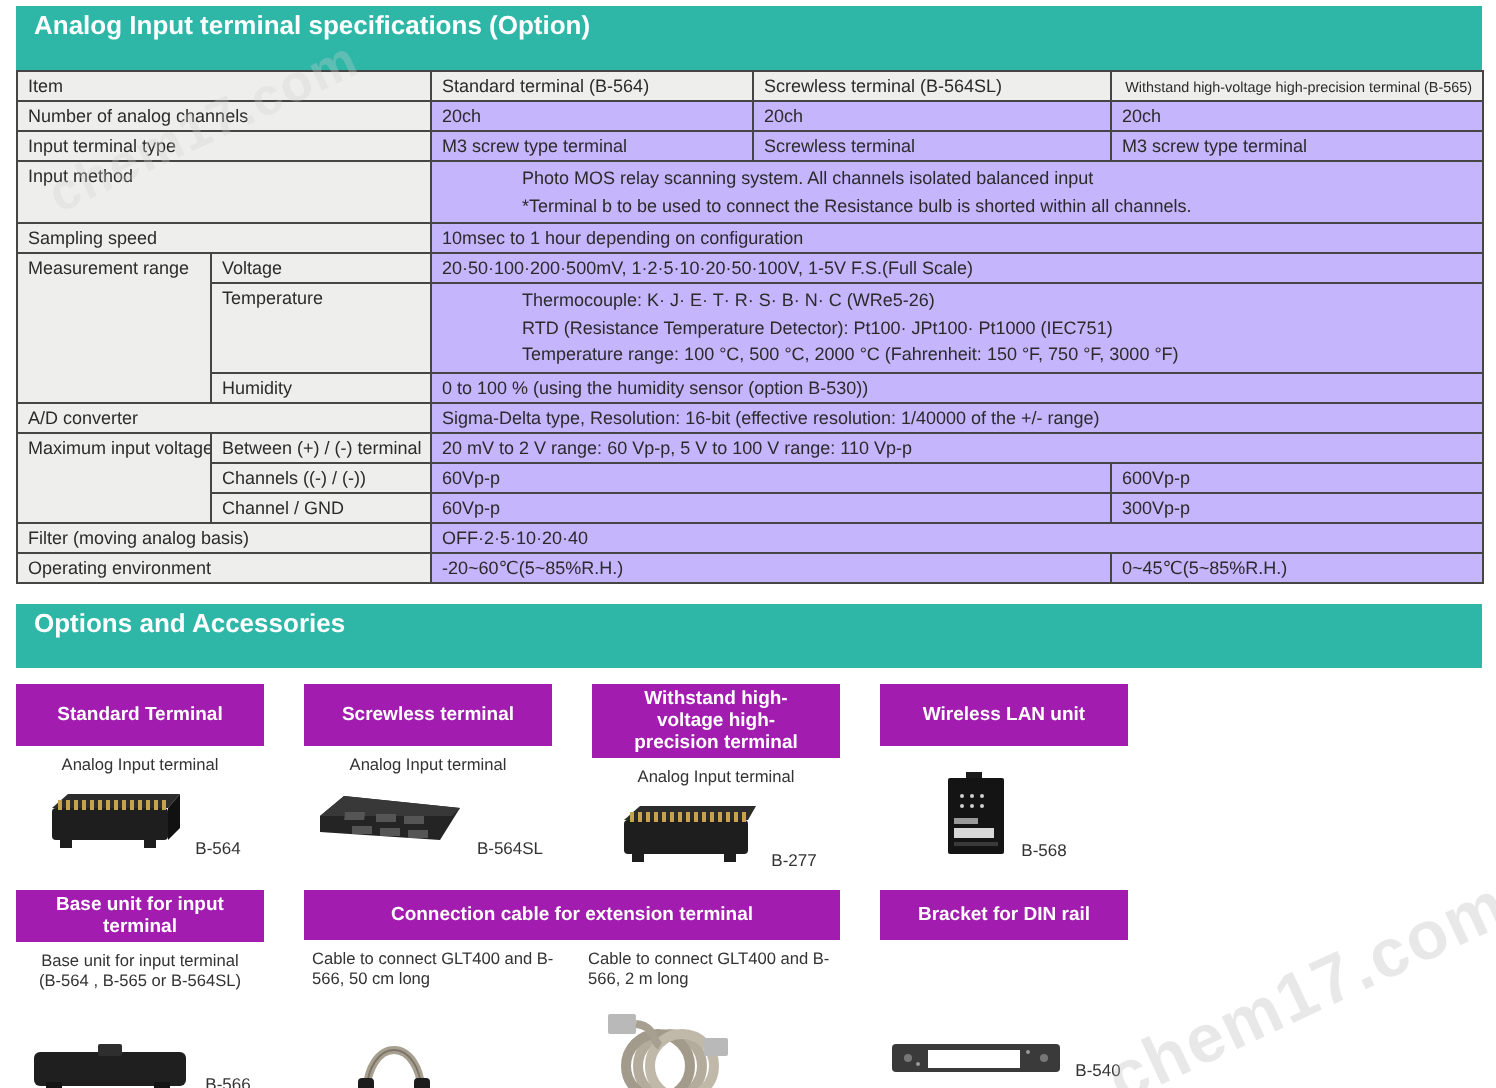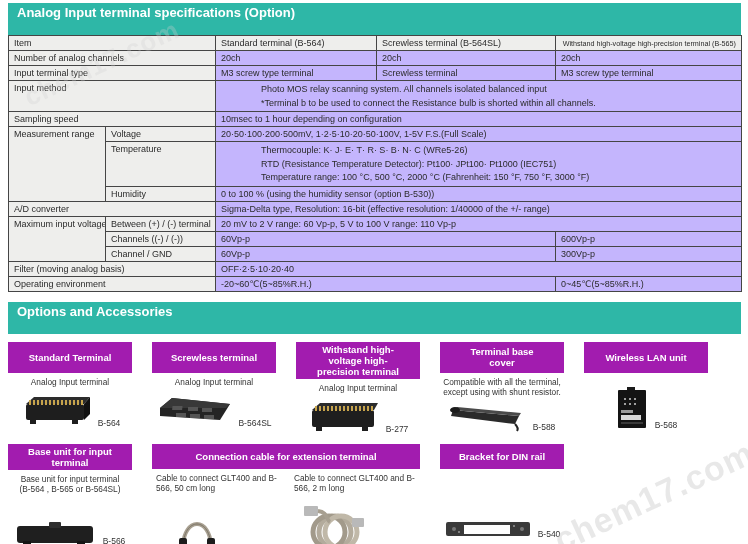--- a/index.html
+++ b/index.html
@@ -222,35 +222,20 @@
                 <rect x="63" y="8" width="2" height="5"></rect>
               </g>
             <rect x="8" y="29" width="6" height="4" fill="#1e1e1e"></rect>
               <rect x="54" y="29" width="6" height="4" fill="#1e1e1e"></rect>
           </svg>
         </span>
         <span class="model">B-277</span>
       </div>
     </div>
 
-    <div class="card">
-      <div class="card-head">Terminal base cover</div>
-      <div class="card-sub">Compatible with all the terminal, except using with shunt resistor.</div>
-      <div class="img-row" style="min-height:32px">
-        <span>
-          <svg width="78" height="30" viewBox="0 0 78 30">
-            <polygon points="4,8 70,14 66,22 2,14" fill="#2a2a2a"></polygon>
-            <polygon points="4,8 70,14 72,11 8,5" fill="#4a4a4a"></polygon>
-            <ellipse cx="6" cy="8" rx="5" ry="3" fill="#1c1c1c"></ellipse>
-            <path d="M66,22 q4,4 2,7" stroke="#222" stroke-width="2" fill="none"></path>
-          </svg>
-        </span>
-        <span class="model">B-588</span>
-      </div>
-    </div>
 
     <div class="card">
       <div class="card-head">Wireless LAN unit</div>
       <div class="img-row" style="min-height:56px">
         <span>
           <svg width="34" height="44" viewBox="0 0 34 44">
             <rect x="12" y="1" width="8" height="4" fill="#1b1b1b"></rect>
             <rect x="3" y="4" width="28" height="38" rx="1" fill="#141414"></rect>
             <g fill="#cfcfcf">
                 <circle cx="10" cy="13" r="1"></circle>

